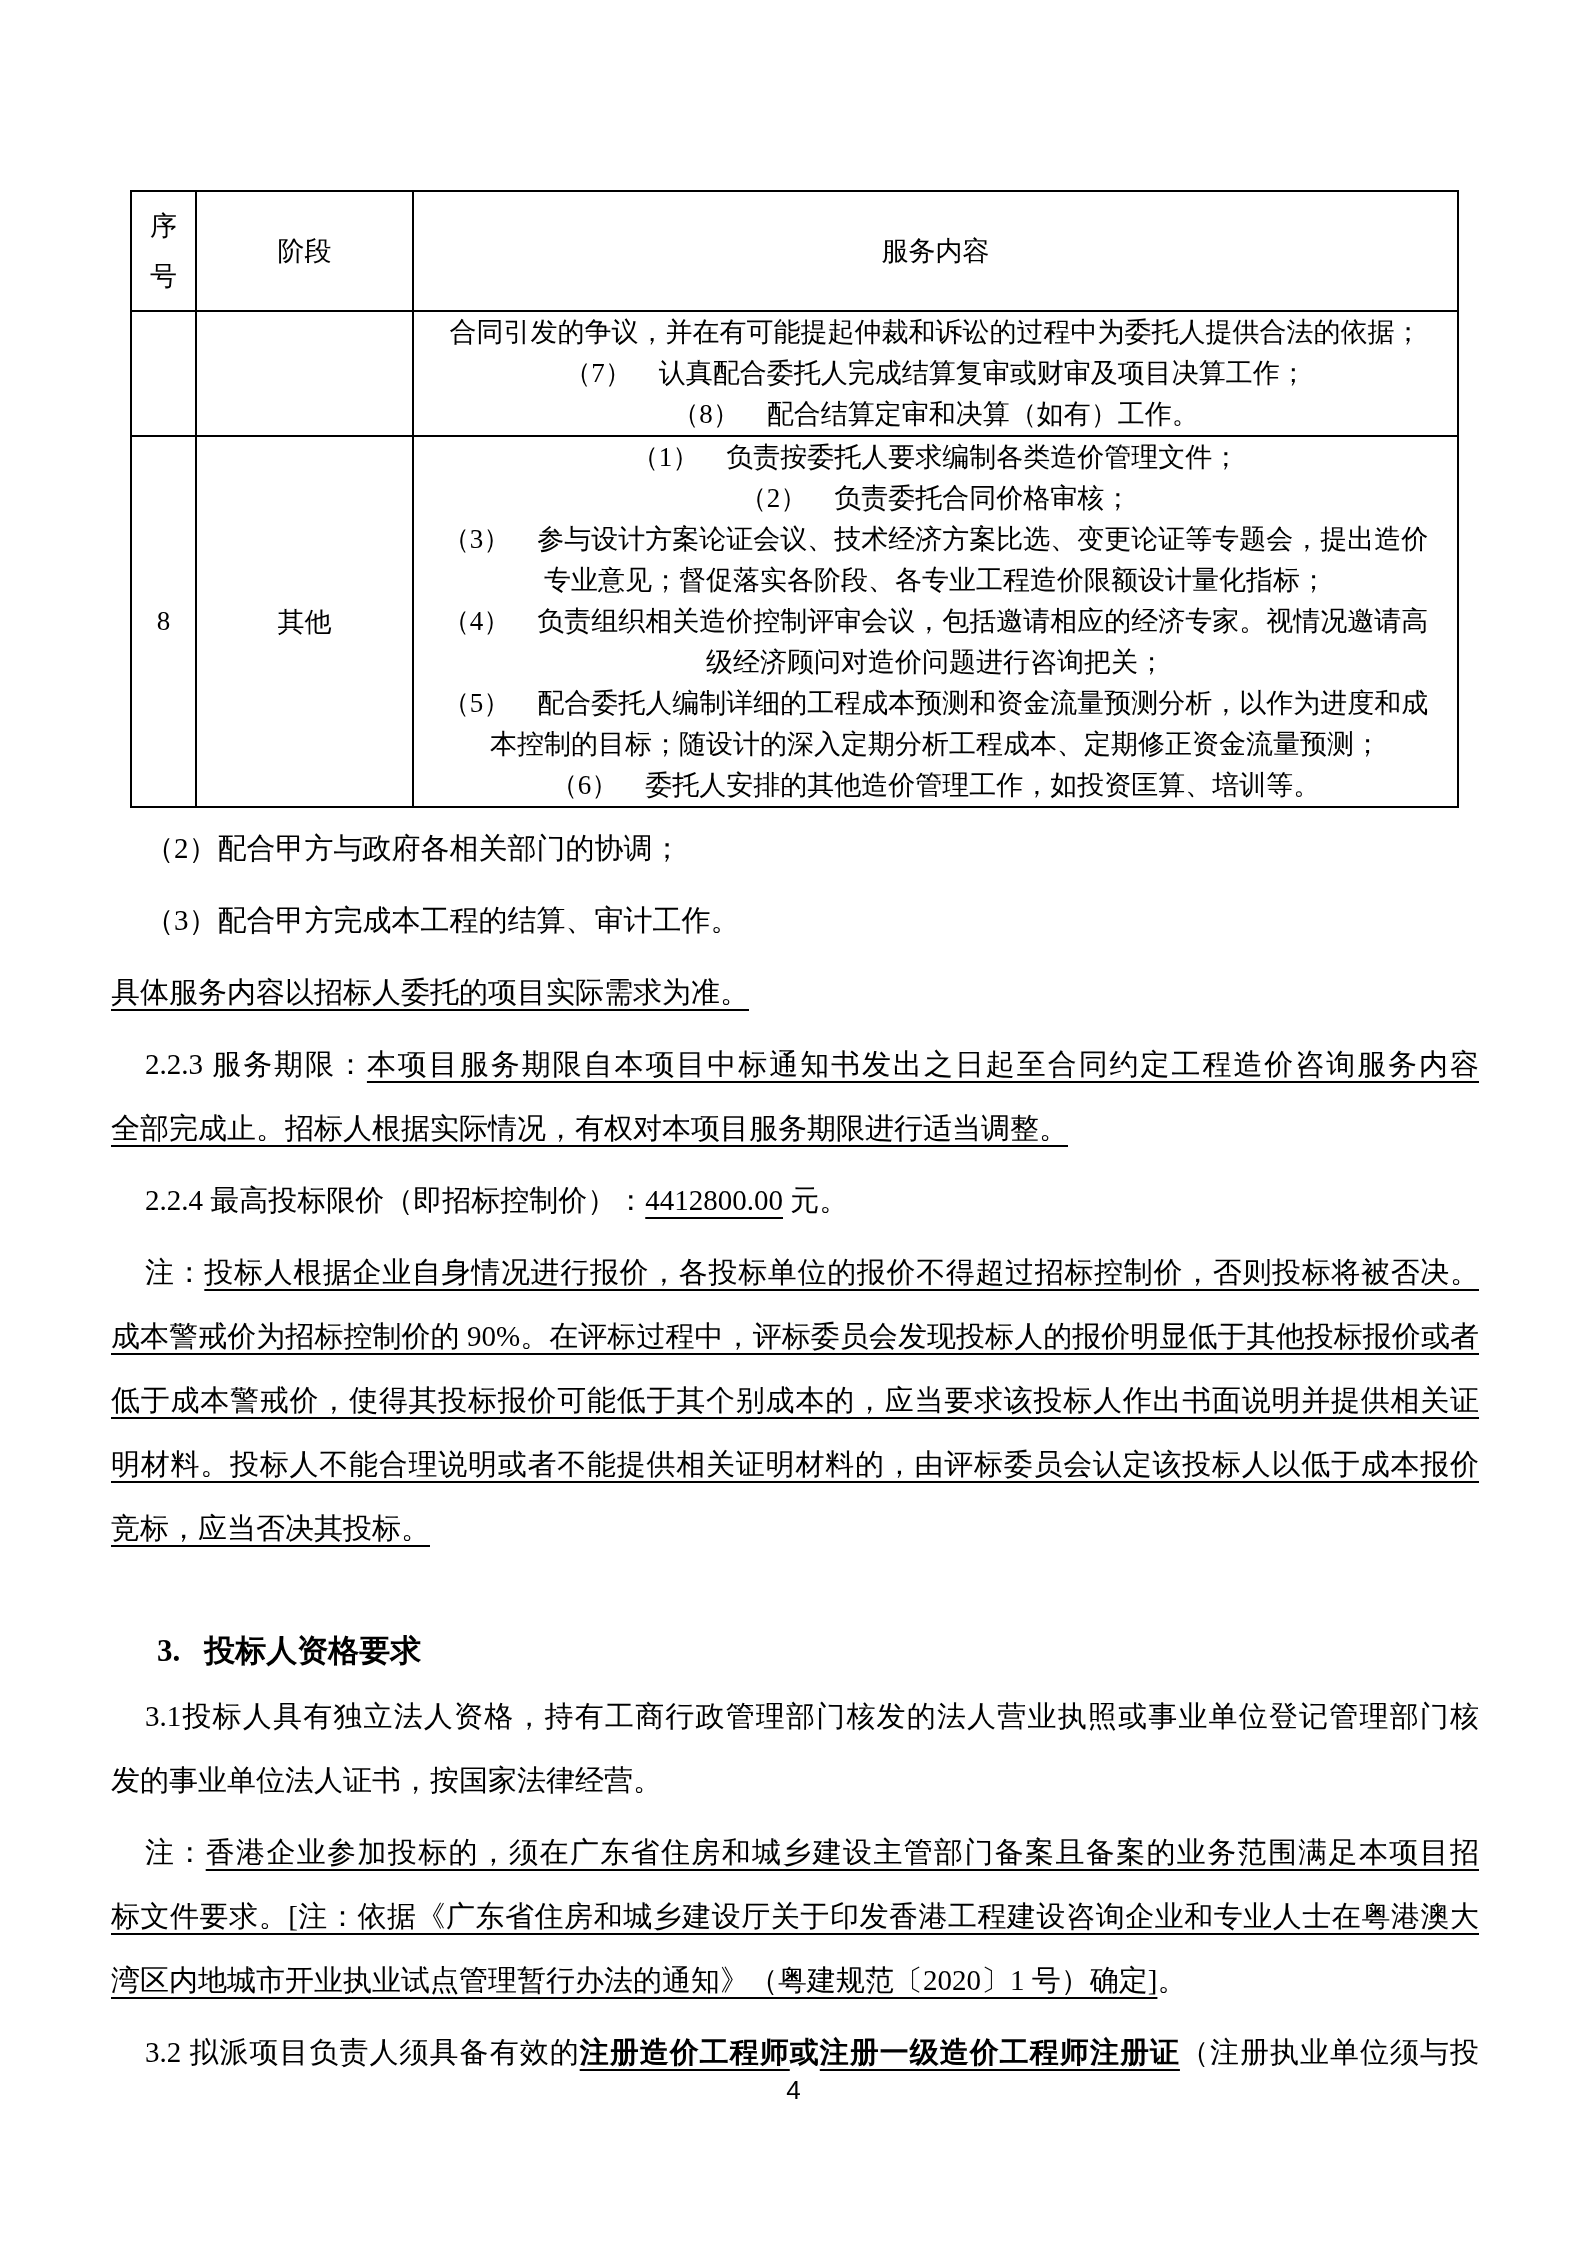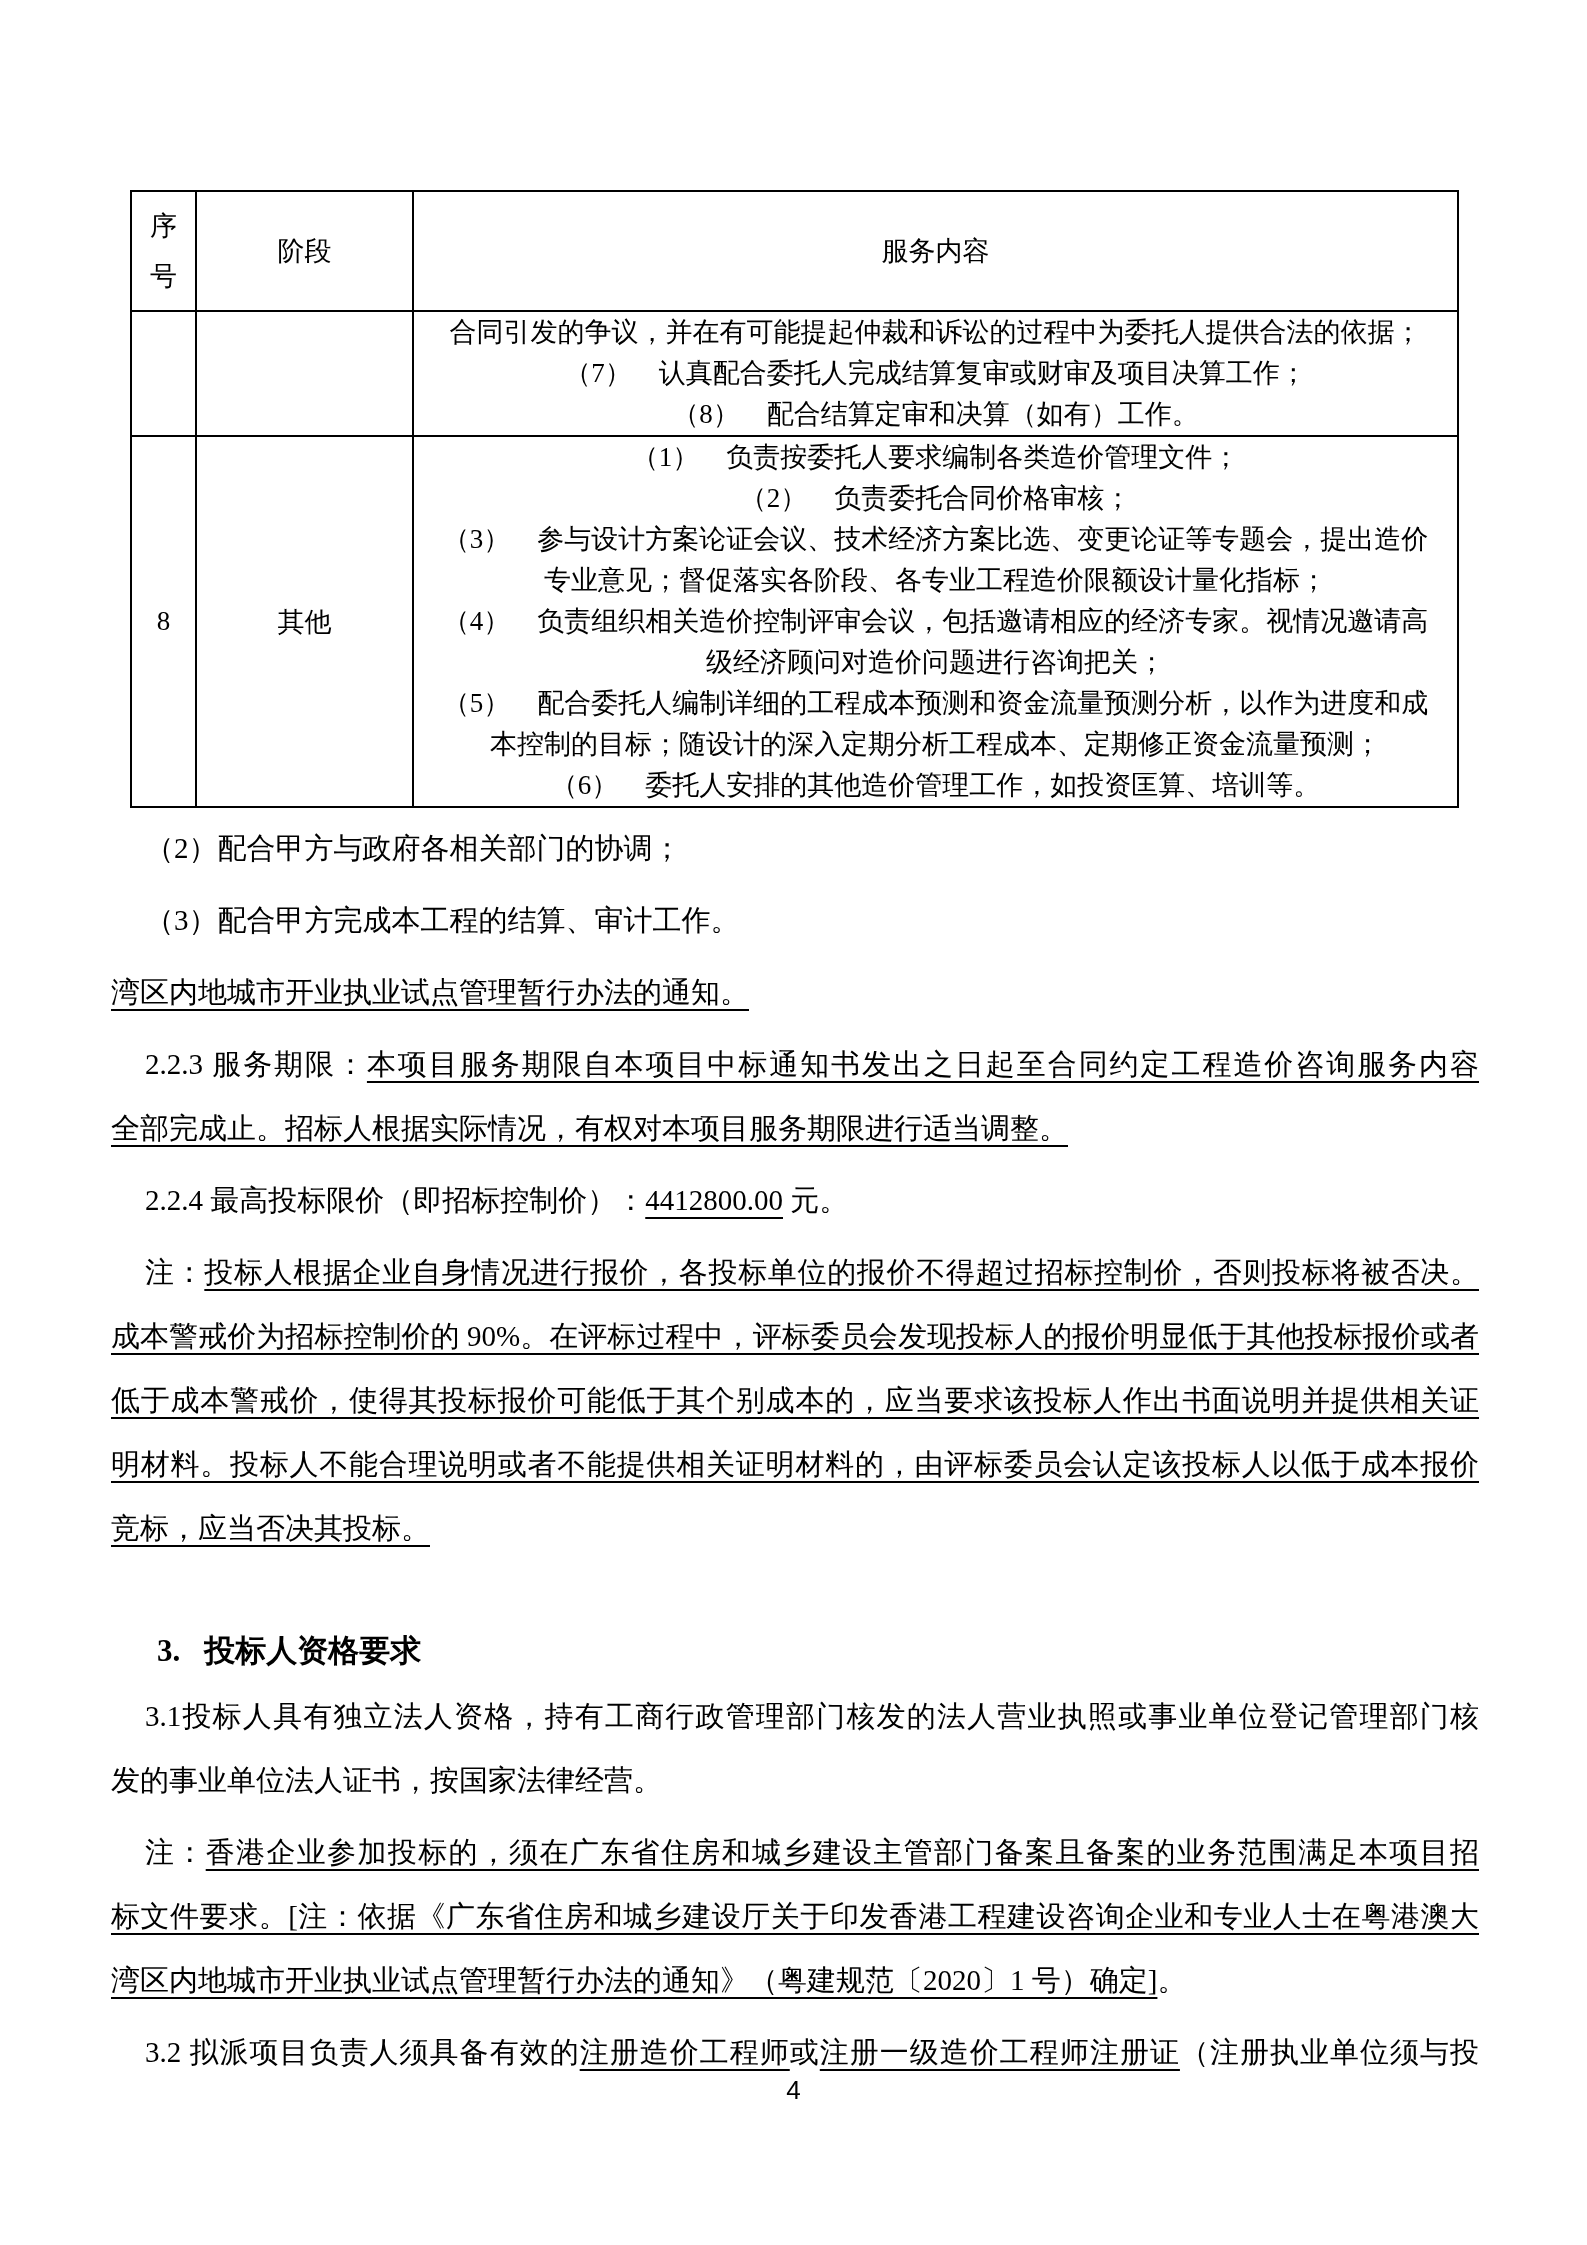--- a/index.html
+++ b/index.html
@@ -50,21 +50,21 @@
   .para { margin: 8px; }
   .bline {
     line-height: 64px;
     height: 64px;
     white-space: nowrap;
     overflow: hidden;
   }
   .bline.just { text-align: justify; text-align-last: justify; }
   .bline.ind { padding-left: 34px; }
   .u { text-decoration: underline; text-underline-offset: 7px; text-decoration-thickness: 2px; }
-  .b { font-weight: normal; }
+  .b { font-weight: bold; }
   .heading {
     font-size: 31px;
     font-weight: bold;
     line-height: 46px;
     margin: 68px 0 10px 54px;
   }
   .heading .hnum { margin-right: 24px; }
   
   .page-number {
     position: absolute;
@@ -124,21 +124,21 @@
     </table>
 
     <div class="blocks">
         <div class="para">
           <div class="bline ind"><span>（2）配合甲方与政府各相关部门的协调；</span></div>
         </div>
         <div class="para">
           <div class="bline ind"><span>（3）配合甲方完成本工程的结算、审计工作。</span></div>
         </div>
         <div class="para">
-          <div class="bline"><span class="u ">湾区内地城市开业执业试点管理暂行办法的通知。</span></div>
+          <div class="bline"><span class="u ">具体服务内容以招标人委托的项目实际需求为准。</span></div>
         </div>
         <div class="para">
           <div class="bline just ind"><span>2.2.3 服务期限：</span><span class="u ">本项目服务期限自本项目中标通知书发出之日起至合同约定工程造价咨询服务内容</span></div>
           <div class="bline"><span class="u ">全部完成止。招标人根据实际情况，有权对本项目服务期限进行适当调整。</span></div>
         </div>
         <div class="para">
           <div class="bline ind"><span>2.2.4 最高投标限价（即招标控制价）：</span><span class="u ">4412800.00</span><span> 元。</span></div>
         </div>
         <div class="para">
           <div class="bline just ind"><span>注：</span><span class="u ">投标人根据企业自身情况进行报价，各投标单位的报价不得超过招标控制价，否则投标将被否决。</span></div>

